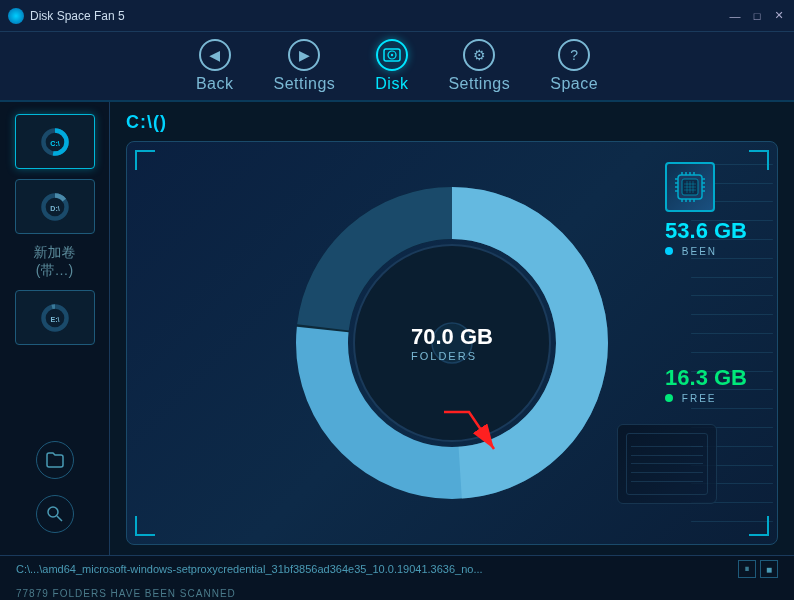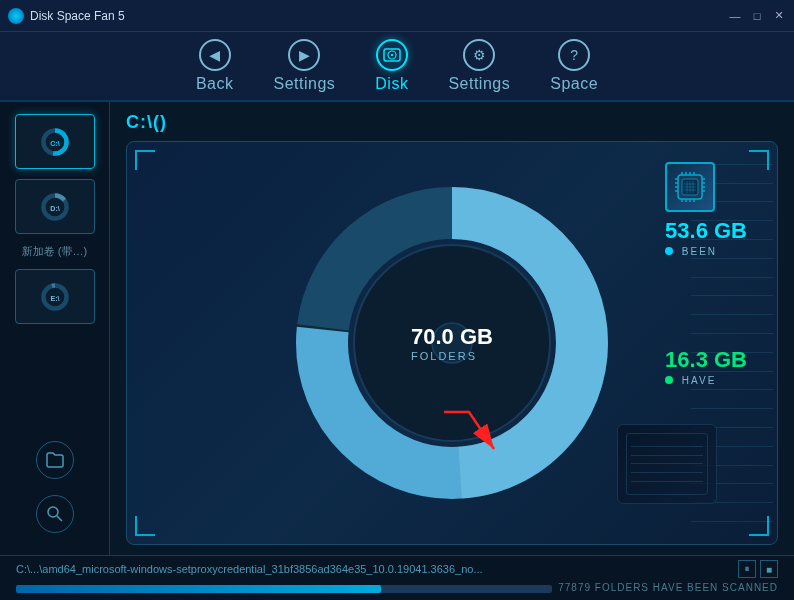--- a/index.html
+++ b/index.html
@@ -120,21 +120,21 @@
     }
     .sidebar-drive.active {
       border-color: #00b8d9;
       box-shadow: 0 0 8px rgba(0,184,217,0.4);
     }
     .drive-donut {
       width: 32px;
       height: 32px;
     }
     .sidebar-section-label {
-      font-size: 11px;
+      font-size: 14px;
       color: #5a8a9a;
       text-align: center;
       width: 80px;
     }
     .sidebar-bottom {
       margin-top: auto;
       display: flex;
       flex-direction: column;
       align-items: center;
       gap: 16px;
@@ -226,21 +226,20 @@
       letter-spacing: 2px;
     }
 
     
     .stats-panel {
       position: absolute;
       right: 30px;
       top: 20px;
       display: flex;
       flex-direction: column;
-      gap: 30px;
     }
     .stat-box {
       display: flex;
       flex-direction: column;
       align-items: flex-start;
       gap: 2px;
     }
     .stat-value {
       font-size: 22px;
       font-weight: bold;
@@ -320,22 +319,23 @@
       border: 1px solid #1e5a7a;
       display: flex;
       align-items: center;
       justify-content: center;
       color: #4a9ab4;
       font-size: 10px;
       cursor: pointer;
     }
     .status-progress-row {
       display: flex;
-      align-items: flex-end;
+      align-items: flex-start;
       gap: 6px;
+      flex-direction: column;
     }
     .progress-bar-bg {
       flex: 1;
       height: 8px;
       background: #1a3a5c;
       border-radius: 2px;
       overflow: hidden;
     }
     .progress-bar-fill {
       height: 100%;
@@ -524,24 +524,24 @@
             </svg>
           </div>
           <div class="stat-value">53.6 GB</div>
           <div class="stat-label">
             <span class="stat-dot" style="background:#00cfff;"></span>
             <span>BEEN</span>
           </div>
         </div>
 
         <div class="stat-box" style="margin-top: 60px;">
-          <div class="stat-value" style="color: #00e87a;">16.3 GB</div>
+          <div class="stat-value" style="color: #00e87a; margin-top: 48px;">16.3 GB</div>
           <div class="stat-label">
             <span class="stat-dot" style="background:#00e87a;"></span>
-            <span>HAVE</span>
+            <span>FREE</span>
           </div>
         </div>
       </div>
 
       <div class="red-arrow">
         <svg width="60" height="50" viewBox="0 0 60 50">
           <defs>
             <marker id="arrowhead" markerWidth="10" markerHeight="7" refX="10" refY="3.5" orient="auto">
               <polygon points="0 0, 10 3.5, 0 7" fill="#ff2020"></polygon>
             </marker>

